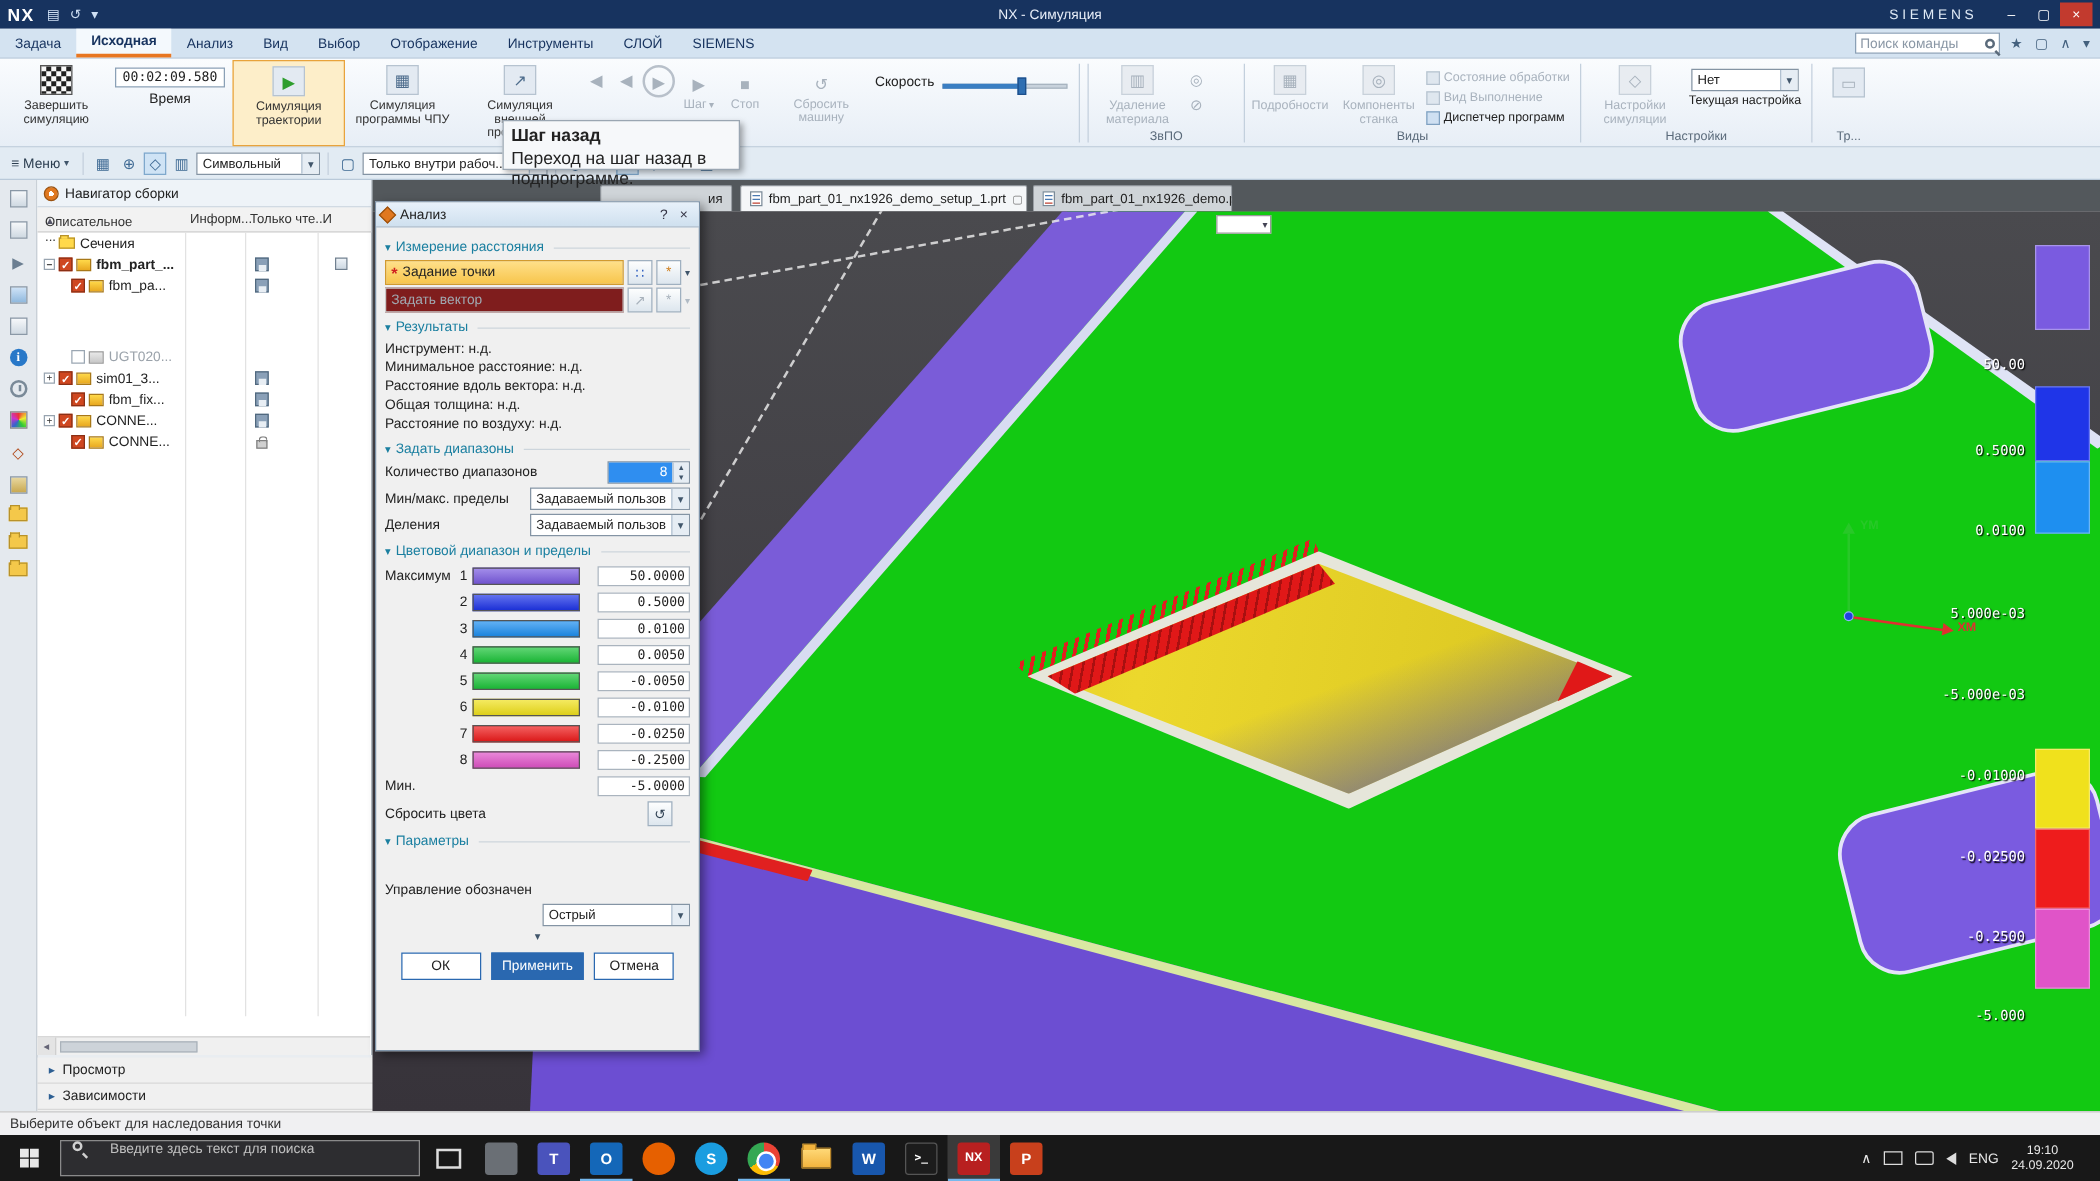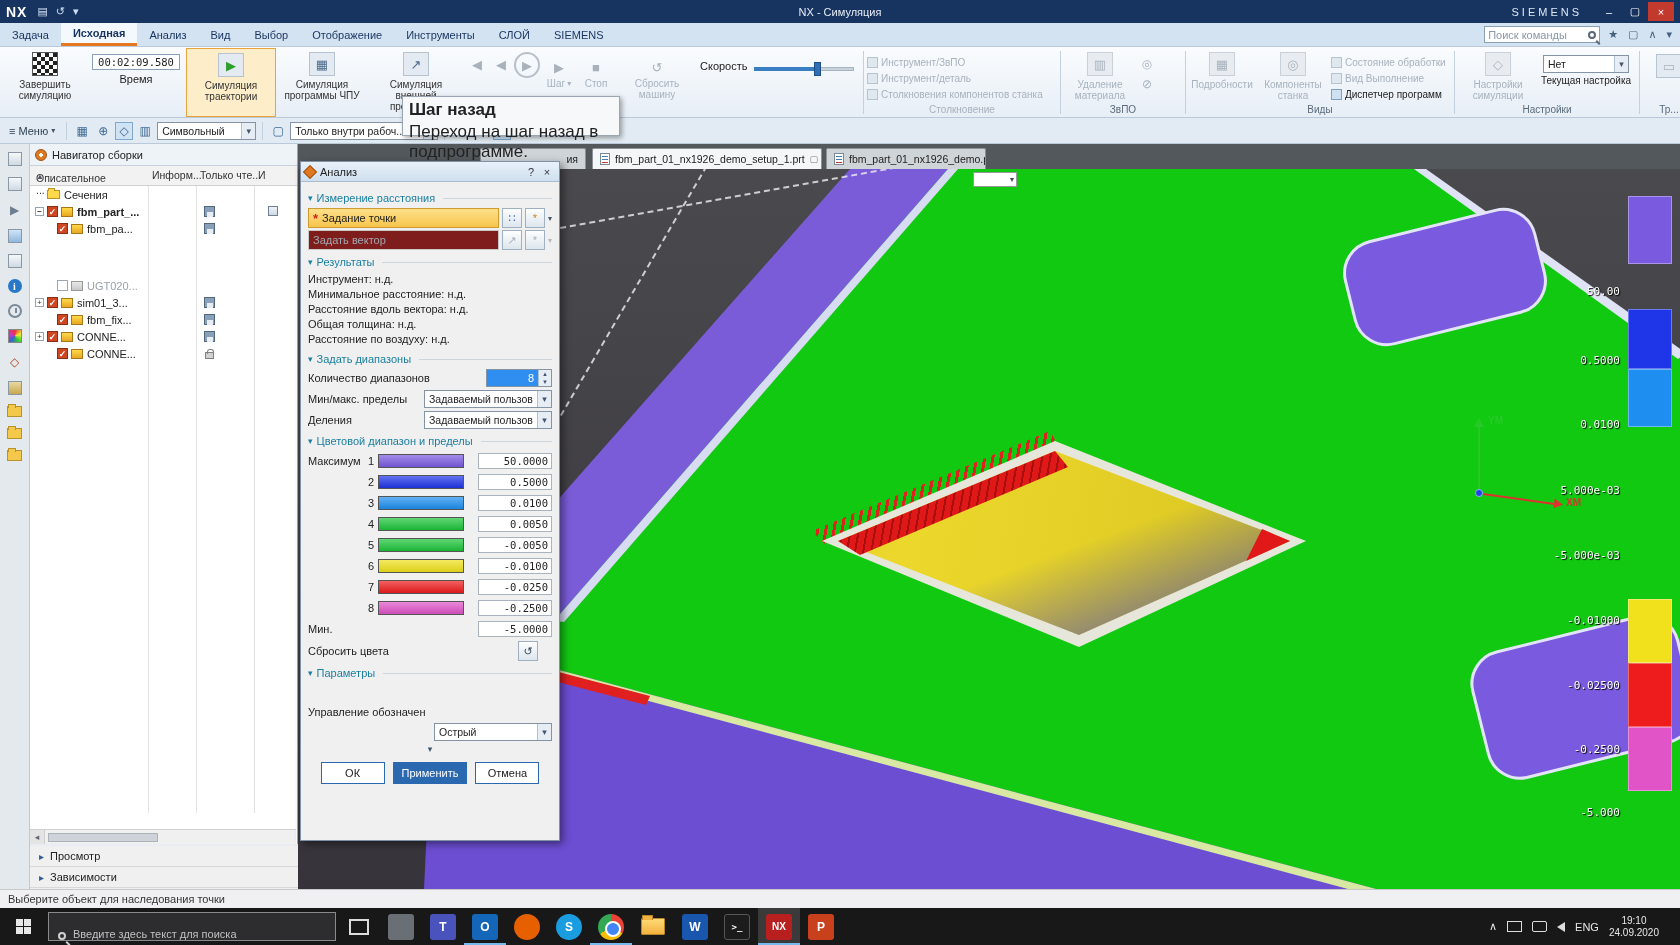--- a/index.html
+++ b/index.html
@@ -65,23 +65,23 @@
   .rgroup-footer{text-align:center;font-size:10px;color:#5a6a7a;height:13px;line-height:12px;}
   .cbcol{display:flex;flex-direction:column;gap:2px;padding-top:7px;}
   .cbrow{display:flex;align-items:center;gap:3px;font-size:10px;height:14px;white-space:nowrap;}
   .mini-ic{width:11px;height:11px;background:#dfe7ef;border:1px solid #b6c3d0;flex:none;}
   .combo{background:#fff;border:1px solid #8494a4;height:18px;display:flex;align-items:center;
          padding-left:4px;font-size:10.5px;white-space:nowrap;}
   .combo .arr{margin-left:auto;width:14px;align-self:stretch;background:#e6edf4;border-left:1px solid #b0c0d0;
               display:flex;align-items:center;justify-content:center;font-size:9px;color:#41566b;}
 
   
-  .tooltip{position:absolute;left:402px;top:96px;width:218px;height:40px;z-index:60;
+  .tooltip{position:absolute;left:402px;top:96px;width:190px;height:40px;z-index:60;
            background:#f6f8fa;border:1px solid #9aa6b2;box-shadow:2px 2px 5px rgba(0,0,0,.35);
-           padding:3px 6px;font-size:17px;}
+           padding:3px 6px;font-size:14px;}
   .tooltip .tt-title{font-weight:bold;margin-bottom:2px;}
 
   
   .toolbar2{position:absolute;left:0;top:118px;width:1680px;height:26px;background:#e2ebf3;
             border-bottom:1px solid #b9c9d9;display:flex;align-items:center;gap:3px;padding:0 4px;}
   .t2-btn{display:flex;align-items:center;gap:3px;padding:2px 5px;color:#2c3e50;}
   .t2-ic{width:18px;height:18px;display:flex;align-items:center;justify-content:center;
          color:#3f6a94;font-size:12px;}
   .t2-ic.pressed{background:#cfe3f5;border:1px solid #7fa8cc;}
 
@@ -239,21 +239,21 @@
 
   
   .statusbar{position:absolute;left:0;top:889px;width:1680px;height:19px;background:#f0f0f2;
              border-top:1px solid #c8c8c8;display:flex;align-items:center;padding-left:8px;color:#333;}
   .taskbar{position:absolute;left:0;top:908px;width:1680px;height:37px;background:#181818;
            display:flex;align-items:stretch;color:#e8e8e8;}
   .tk-start{width:46px;display:flex;align-items:center;justify-content:center;}
   .winlogo{display:grid;grid-template-columns:7px 7px;grid-template-rows:7px 7px;gap:1px;}
   .winlogo span{background:#e8e8e8;}
   .tk-search{width:288px;margin:4px 2px;background:#2d2d30;border:1px solid #8a8a8a;display:flex;
-             align-items:flex-end;gap:7px;padding:0 9px;color:#c0c0c0;}
+             align-items:flex-start;gap:22px;padding:0 9px;color:#c0c0c0;}
   .tk-search .mag{border-color:#d0d0d0;}
   .tk-search .mag::after{background:#d0d0d0;}
   .tk-ic{width:42px;display:flex;align-items:center;justify-content:center;}
   .taskview{width:20px;height:16px;border:2px solid #ddd;}
   .app-ic{width:26px;height:26px;border-radius:3px;display:flex;align-items:center;justify-content:center;
           font-weight:bold;color:#fff;font-size:12px;}
   .tk-ic.running{box-shadow:inset 0 -2px 0 #76b9ed;}
   .tk-ic.active{background:#3a3a3a;box-shadow:inset 0 -2px 0 #76b9ed;}
   .circle{border-radius:50%;}
   .chrome-ic{background:conic-gradient(#ea4335 0 33%,#fbbc05 0 66%,#34a853 0 100%);position:relative;}
@@ -358,39 +358,20 @@
     </div>
     <div class="speed" style="width:160px;">
       <span>Скорость</span>
       <span class="slider">
         <span class="track"></span>
           <span class="fill"></span>
           <span class="thumb"></span>
       </span>
     </div>
     <div class="vsep"></div>
-    <div class="rgroup disabled" style="width:190px;">
-      <div class="rgroup-body">
-        <div class="cbcol">
-          <div class="cbrow">
-            <span class="mini-ic"></span>
-            <span>Инструмент/ЗвПО</span>
-          </div>
-          <div class="cbrow">
-            <span class="mini-ic"></span>
-            <span>Инструмент/деталь</span>
-          </div>
-          <div class="cbrow">
-            <span class="mini-ic"></span>
-            <span>Столкновения компонентов станка</span>
-          </div>
-        </div>
-      </div>
-      <div class="rgroup-footer">Столкновение</div>
-    </div>
     <div class="vsep"></div>
     <div class="rgroup" style="width:118px;">
       <div class="rgroup-body">
         <div class="rbtn disabled" style="width:72px;">
           <span class="ric">▥</span>
           <span>Удаление материала</span>
         </div>
         <div class="cbcol disabled">
           <span class="t2-ic">◎</span>
           <span class="t2-ic">⊘</span>

